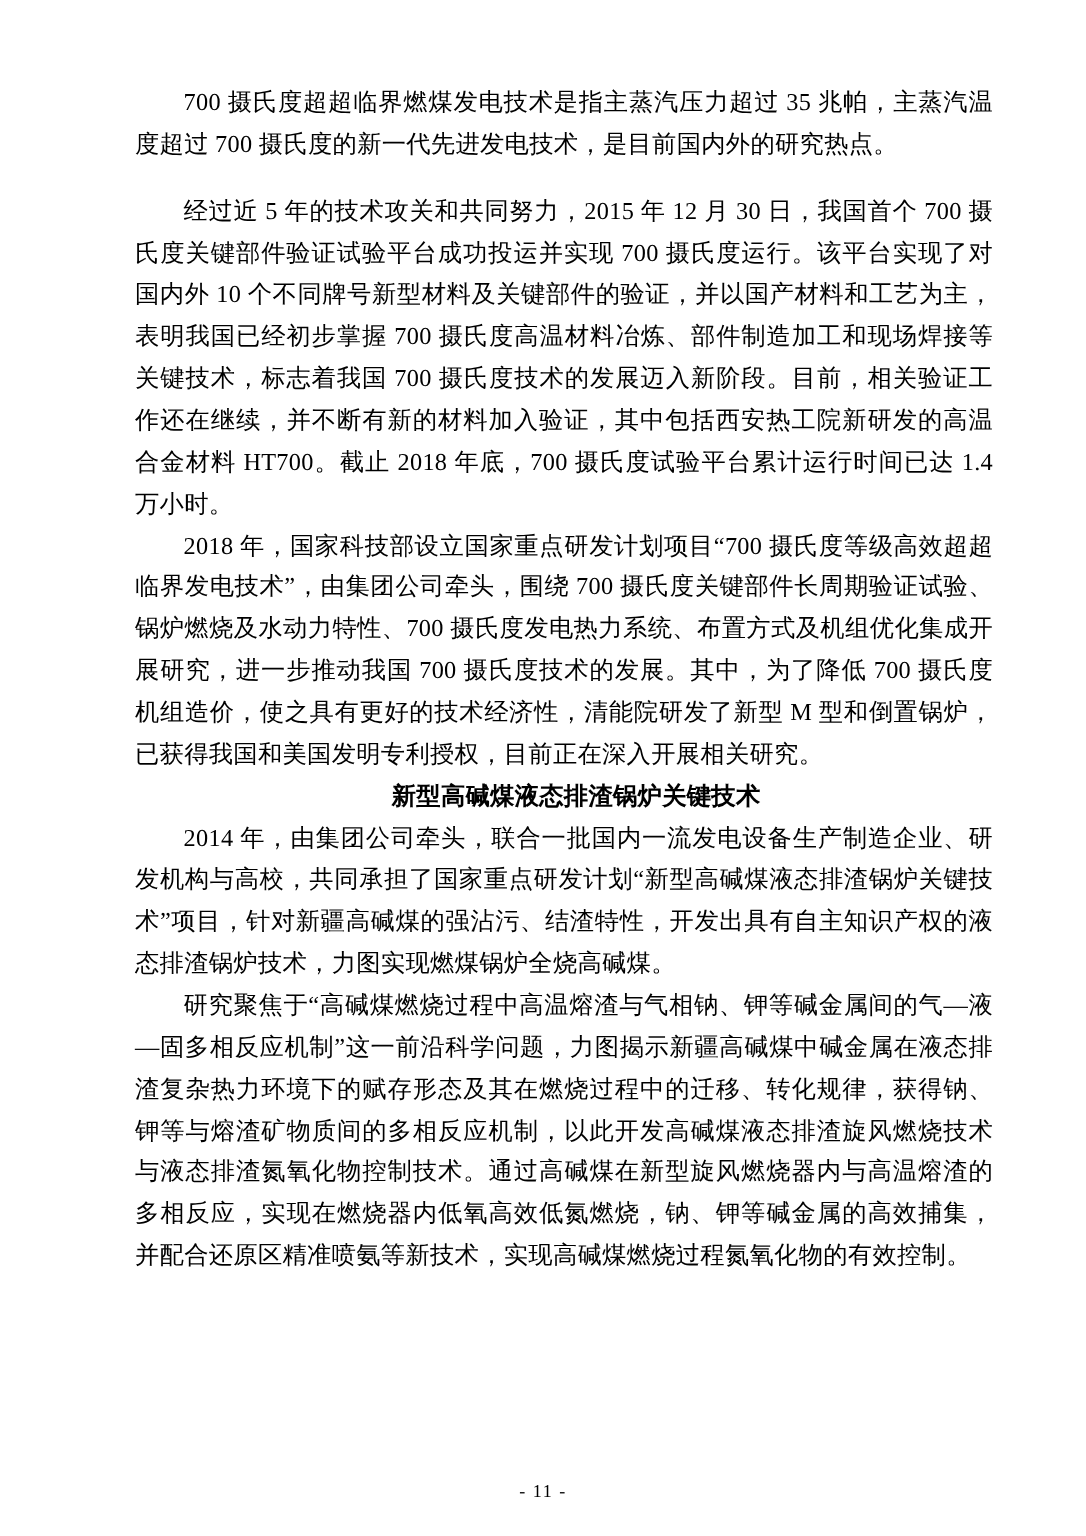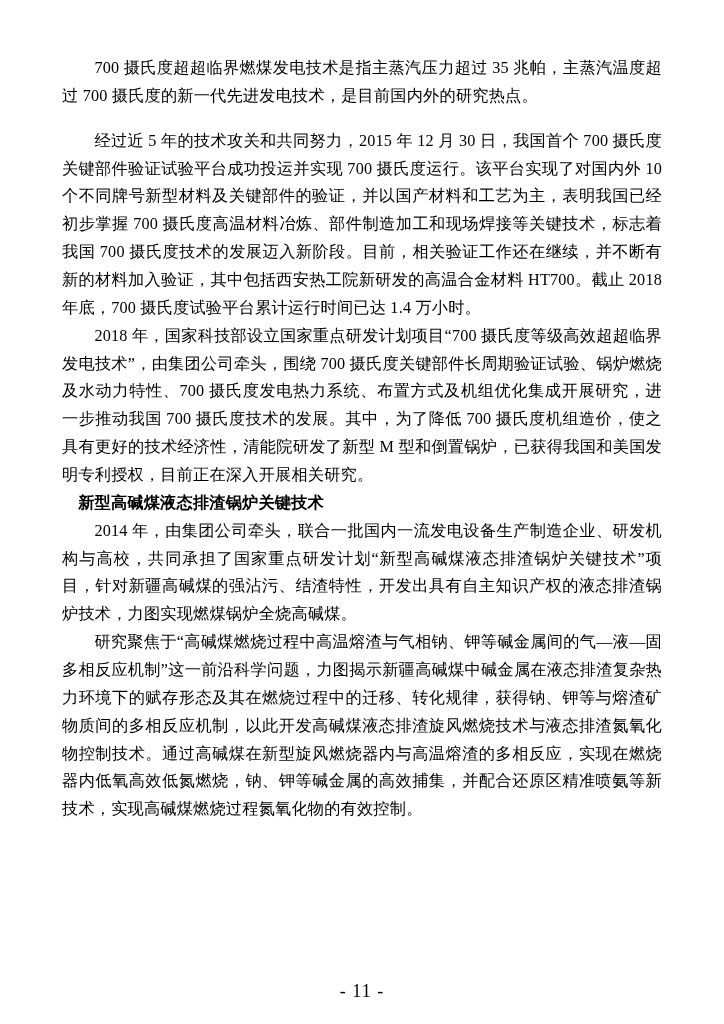--- a/index.html
+++ b/index.html
@@ -22,44 +22,45 @@
     padding: 55px 62px 30px 62px;
     position: relative;
     background: #ffffff;
   }
   .doc-body {
     font-size: 16.2px;
     line-height: 1.72;
     text-align: justify;
     text-justify: inter-ideograph;
     letter-spacing: 0.2px;
+    margin-left: 28px;
   }
   p {
     margin: 0;
     text-indent: 2em;
   }
   p.spaced-after {
     margin-bottom: 17px;
   }
   h2.section-heading {
     margin: 0;
     font-size: 16.2px;
     line-height: 1.72;
     font-weight: bold;
     text-indent: 1em;
-    text-align: left;
+    text-align: center;
     letter-spacing: 0.2px;
   }
   .page-number {
     position: absolute;
     left: 0;
     right: 0;
     bottom: 22px;
     text-align: center;
-    font-size: 18px;
+    font-size: 12px;
     font-family: "Liberation Serif", "DejaVu Serif", serif;
     letter-spacing: 1px;
   }
 </style>
 </head>
 <body>
 
 <div class="page">
   <div class="doc-body">
 

